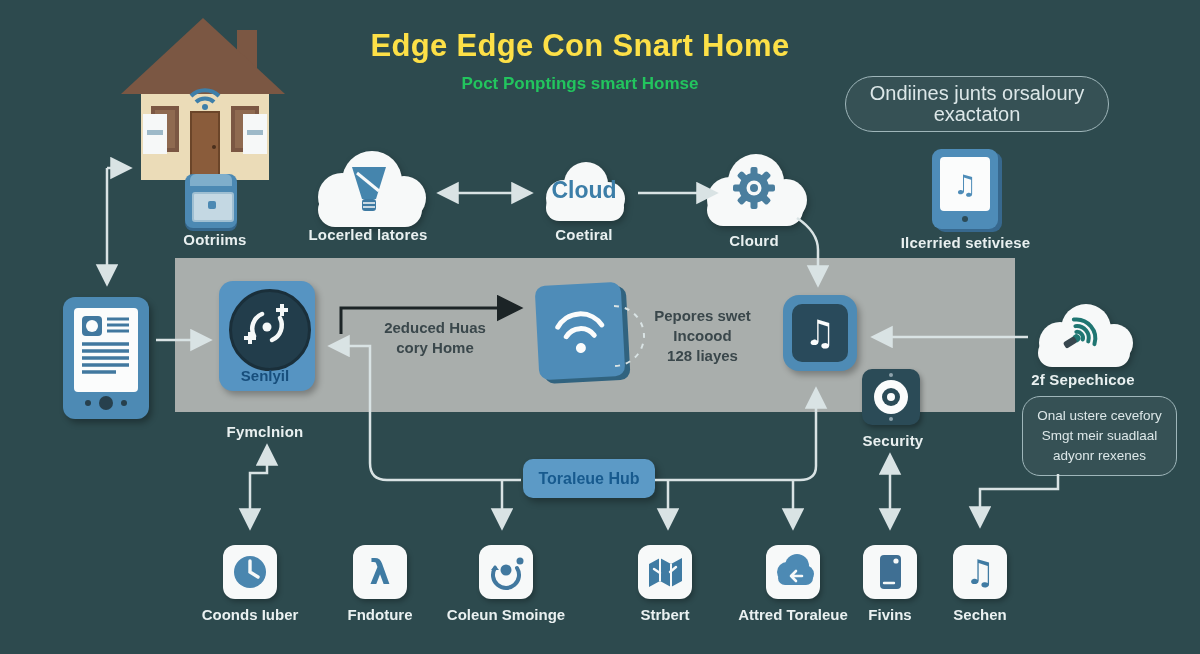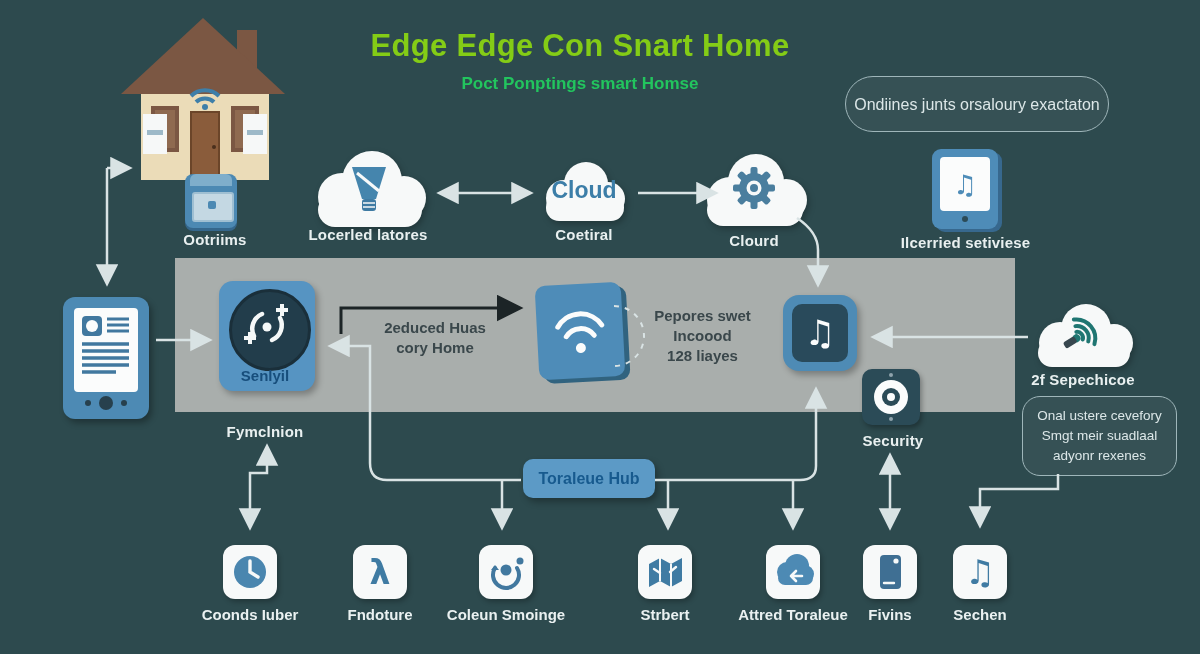--- a/index.html
+++ b/index.html
@@ -9,30 +9,30 @@
     font-family:"Liberation Sans", sans-serif;
     -webkit-font-smoothing:antialiased;
   }
   .abs{position:absolute;}
   .lbl{
     position:absolute;color:#E9F0F0;font-size:15px;font-weight:600;
     text-align:center;letter-spacing:.2px;
   }
   .title{
     position:absolute;left:280px;top:28px;width:600px;text-align:center;
-    color:#84cc16;font-size:31px;font-weight:800;letter-spacing:.3px;
+    color:#fde047;font-size:31px;font-weight:800;letter-spacing:.3px;
   }
   .subtitle{
     position:absolute;left:280px;top:74px;width:600px;text-align:center;
     color:#22c55e;font-size:17px;font-weight:700;
   }
   .notebox{
     position:absolute;border:1.5px solid #9FB6BA;border-radius:28px;
     background:rgba(255,255,255,0.045);color:#DCE7E8;text-align:center;
-    font-size:16px;font-weight:500;line-height:21px;
+    font-size:20px;font-weight:500;line-height:21px;
     display:flex;flex-direction:column;justify-content:center;
   }
   .band{
     position:absolute;left:175px;top:258px;width:840px;height:154px;
     background:#A9AEAC;
   }
   .bluecard{
     position:absolute;background:#5694C2;border-radius:14px;
     box-shadow:3px 4px 6px rgba(0,0,0,.28);
   }

